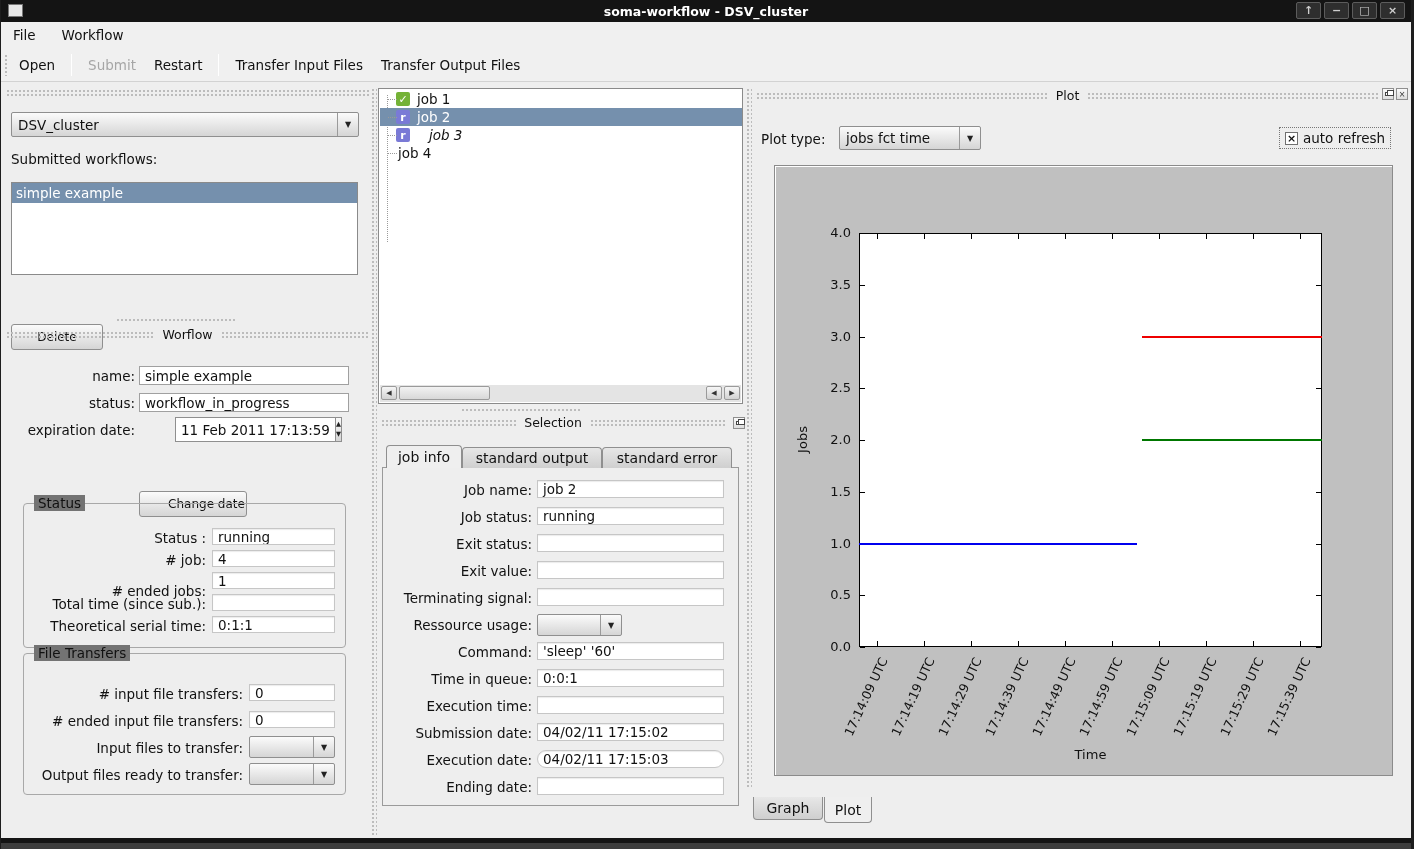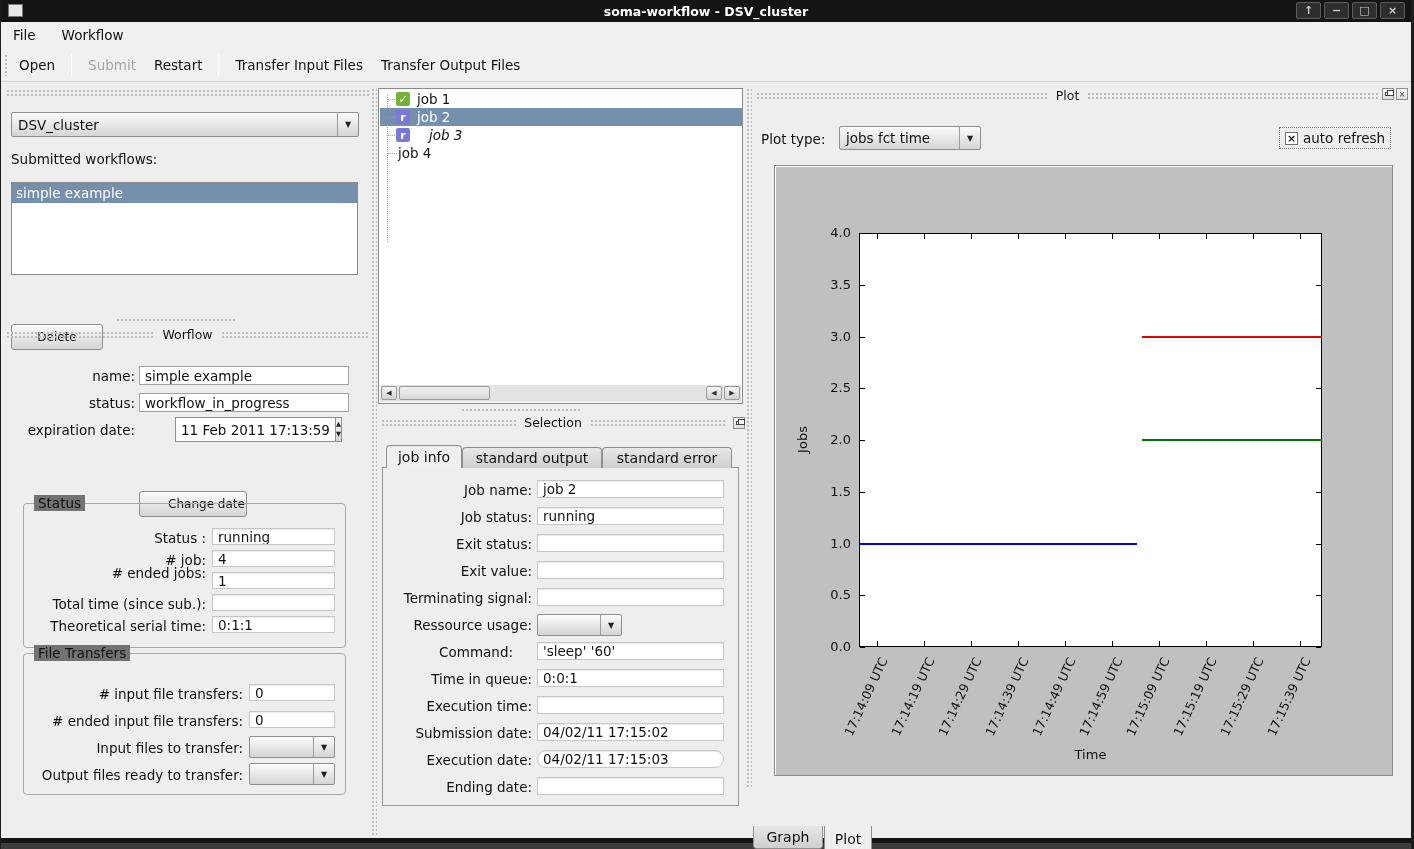--- a/index.html
+++ b/index.html
@@ -45,21 +45,21 @@
   .tree-row{height:18px;display:flex;align-items:center;font-size:13.5px;position:relative;padding-left:16px;}
   .twig{position:absolute;left:8px;top:9px;width:9px;border-top:1px dotted #9a9a9a;}
   .job-icon{width:14px;height:14px;border-radius:2px;margin-right:7px;display:flex;align-items:center;justify-content:center;color:#fff;font-size:11px;font-weight:bold;flex:0 0 14px;}
   .icon-check{background:#74b236;}
   .icon-run{background:#7a7ad6;}
   .vline{position:absolute;border-left:1px dotted #9a9a9a;}
   .sb-btn{position:absolute;background:linear-gradient(#f6f6f6,#d2d2d2);border:1px solid #9a9a9a;display:flex;align-items:center;justify-content:center;font-size:7px;color:#333;border-radius:2px;}
   .tab{position:absolute;display:flex;align-items:center;justify-content:center;font-size:14px;
        border:1px solid #8f8f8f;background:linear-gradient(#e7e7e7,#cfcfcf);}
   .tab-top{border-radius:4px 4px 0 0;border-bottom:none;}
-  .tab-bottom{border-radius:0 0 4px 4px;border-top:none;margin-top:29px;}
+  .tab-bottom{border-radius:0 0 4px 4px;border-top:none;}
   .tab.active{background:#efefef;z-index:3;}
   .panel{position:absolute;border:1px solid #9a9a9a;background:#eeeeee;}
   .spin{position:absolute;display:flex;padding-left:36px;}
   .spin .sfield{flex:1;background:#fff;border:1px solid #8f8f8f;display:flex;align-items:center;padding:0 5px;font-size:13.5px;white-space:nowrap;}
   .spin .sarrows{width:20px;border:1px solid #8f8f8f;border-left:none;background:linear-gradient(#fbfbfb,#d5d5d5);display:flex;flex-direction:column;align-items:center;justify-content:center;font-size:6.5px;color:#222;line-height:1.4;}
   .cbgroup{position:absolute;display:flex;align-items:center;gap:5px;border:1px dotted #777;padding:2px 5px;font-size:13.5px;}
   .cb{width:13px;height:13px;background:#fff;border:1px solid #6f6f6f;display:flex;align-items:center;justify-content:center;font-size:11px;font-weight:bold;line-height:1;}
   
   .chart-widget{position:absolute;left:773px;top:165px;width:619px;height:611px;background:#c0c0c0;border:1px solid #8b8b8b;box-shadow:inset 1px 1px 0 #fff;}
   .axes{position:absolute;left:84px;top:67px;width:463px;height:414px;background:#fff;border:1px solid #000;}
@@ -140,21 +140,21 @@
   </div>
   <div class="btn" style="left:138px;top:448px;width:108px;height:26px;padding-left:27px;">Change date</div>
 
   <div class="group" style="left:22px;top:503px;width:323px;height:145px;">
     <span class="legend">Status</span>
     <div id="statusRows"></div>
   <div class="form-label" style="left:6px;top:26px;width:176px;position:absolute;">Status :</div>
       <div class="input flat-input" style="left:188px;top:24px;width:123px;height:17px;position:absolute;">running</div>
       <div class="form-label" style="left:6px;top:48px;width:176px;position:absolute;"># job:</div>
       <div class="input flat-input" style="left:188px;top:46px;width:123px;height:17px;position:absolute;">4</div>
-      <div class="form-label" style="left:6px;top:61px;width:176px;position:absolute;"># ended jobs:</div>
+      <div class="form-label" style="left:6px;top:79px;width:176px;position:absolute;"># ended jobs:</div>
       <div class="input flat-input" style="left:188px;top:68px;width:123px;height:17px;position:absolute;">1</div>
       <div class="form-label" style="left:6px;top:92px;width:176px;position:absolute;">Total time (since sub.):</div>
       <div class="input flat-input" style="left:188px;top:90px;width:123px;height:17px;position:absolute;"></div>
       <div class="form-label" style="left:6px;top:114px;width:176px;position:absolute;">Theoretical serial time:</div>
       <div class="input flat-input" style="left:188px;top:112px;width:123px;height:17px;position:absolute;">0:1:1</div>
     </div>
 
   <div class="group" style="left:22px;top:653px;width:323px;height:142px;">
     <span class="legend">File Transfers</span>
     <div id="transferRows"></div>
@@ -324,21 +324,21 @@
     <div class="input flat-input" style="left:536px;top:534px;width:187px;height:18px;position:absolute;"></div>
     <div class="form-label" style="left:390px;top:563px;width:141px;position:absolute;">Exit value:</div>
     <div class="input flat-input" style="left:536px;top:561px;width:187px;height:18px;position:absolute;"></div>
     <div class="form-label" style="left:390px;top:590px;width:141px;position:absolute;">Terminating signal:</div>
     <div class="input flat-input" style="left:536px;top:588px;width:187px;height:18px;position:absolute;"></div>
     <div class="form-label" style="left:390px;top:617px;width:141px;position:absolute;">Ressource usage:</div>
     <div class="combo" style="left:536px;top:614px;width:85px;height:22px;position:absolute;">
       <div class="ctext"></div>
       <div class="carrow">▼</div>
     </div>
-    <div class="form-label" style="left:371px;top:644px;width:141px;position:absolute;text-align:right;">Command:</div>
+    <div class="form-label" style="left:390px;top:644px;width:141px;position:absolute;text-align:right;">Command:</div>
     <div class="input flat-input" style="left:536px;top:642px;width:187px;height:18px;position:absolute;">'sleep' '60'</div>
     <div class="form-label" style="left:390px;top:671px;width:141px;position:absolute;">Time in queue:</div>
     <div class="input flat-input" style="left:536px;top:669px;width:187px;height:18px;position:absolute;">0:0:1</div>
     <div class="form-label" style="left:390px;top:698px;width:141px;position:absolute;">Execution time:</div>
     <div class="input flat-input" style="left:536px;top:696px;width:187px;height:18px;position:absolute;"></div>
     <div class="form-label" style="left:390px;top:725px;width:141px;position:absolute;">Submission date:</div>
     <div class="input flat-input" style="left:536px;top:723px;width:187px;height:18px;position:absolute;">04/02/11 17:15:02</div>
     <div class="form-label" style="left:390px;top:752px;width:141px;position:absolute;">Execution date:</div>
     <div class="input flat-input" style="left:536px;top:750px;width:187px;height:18px;position:absolute;border-radius:9px;">04/02/11 17:15:03</div>
     <div class="form-label" style="left:390px;top:779px;width:141px;position:absolute;">Ending date:</div>

